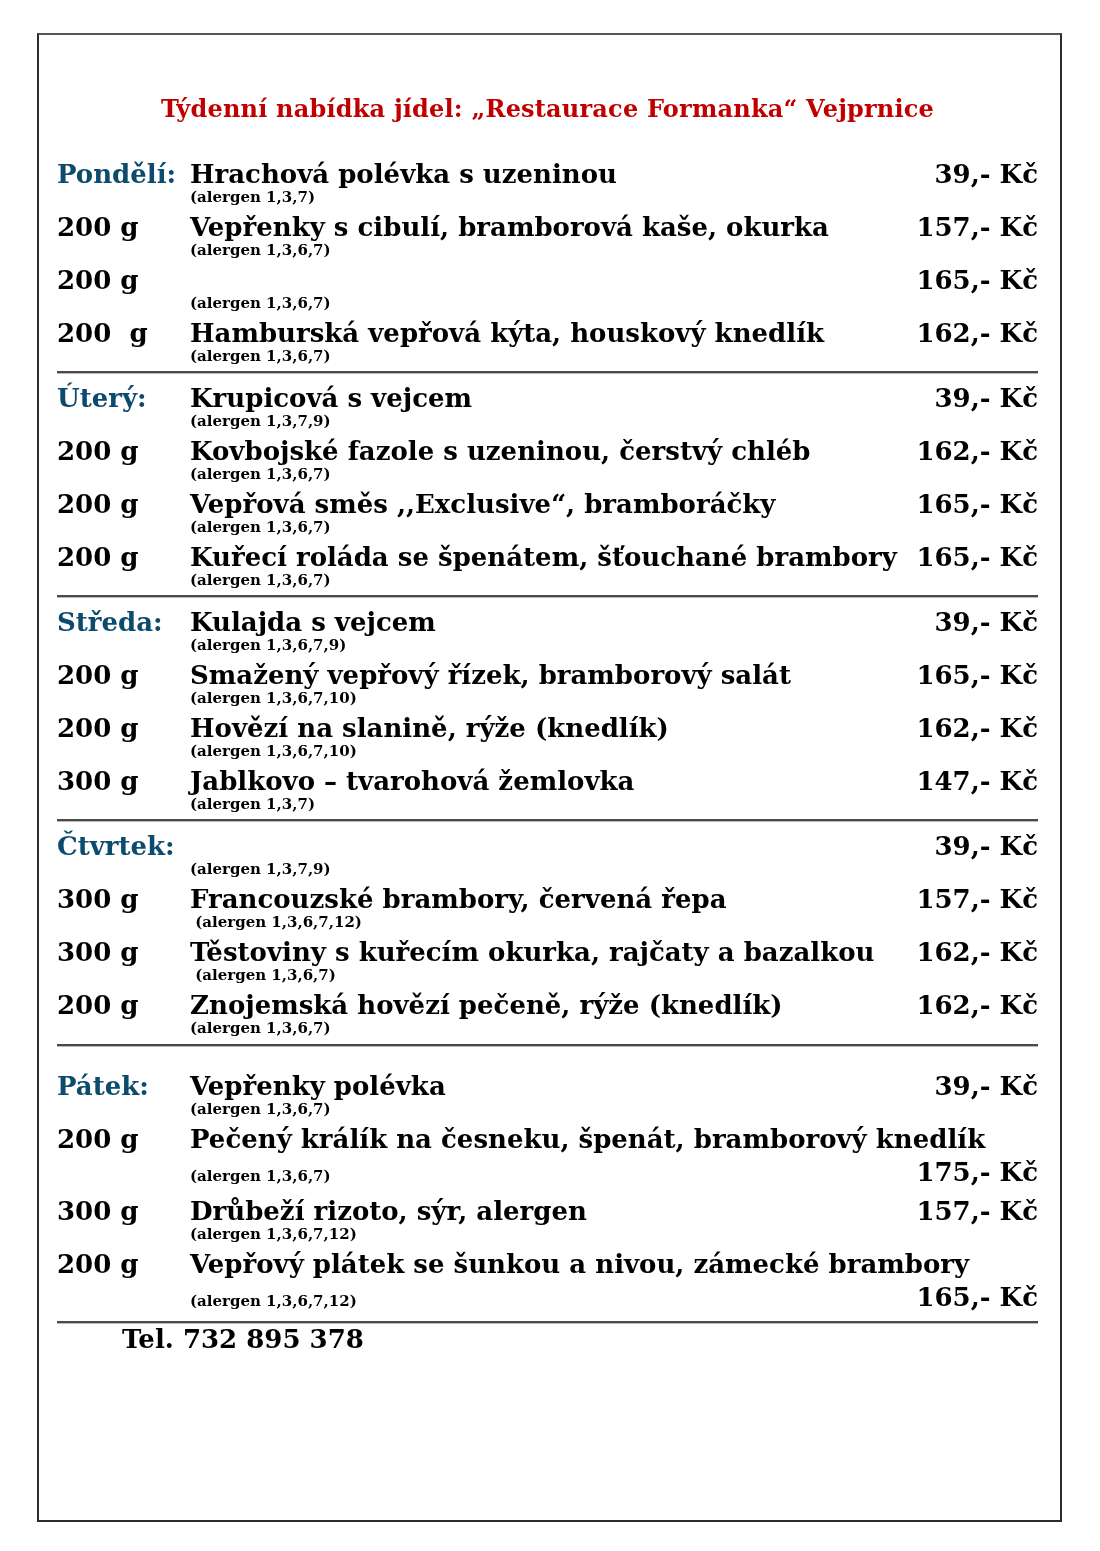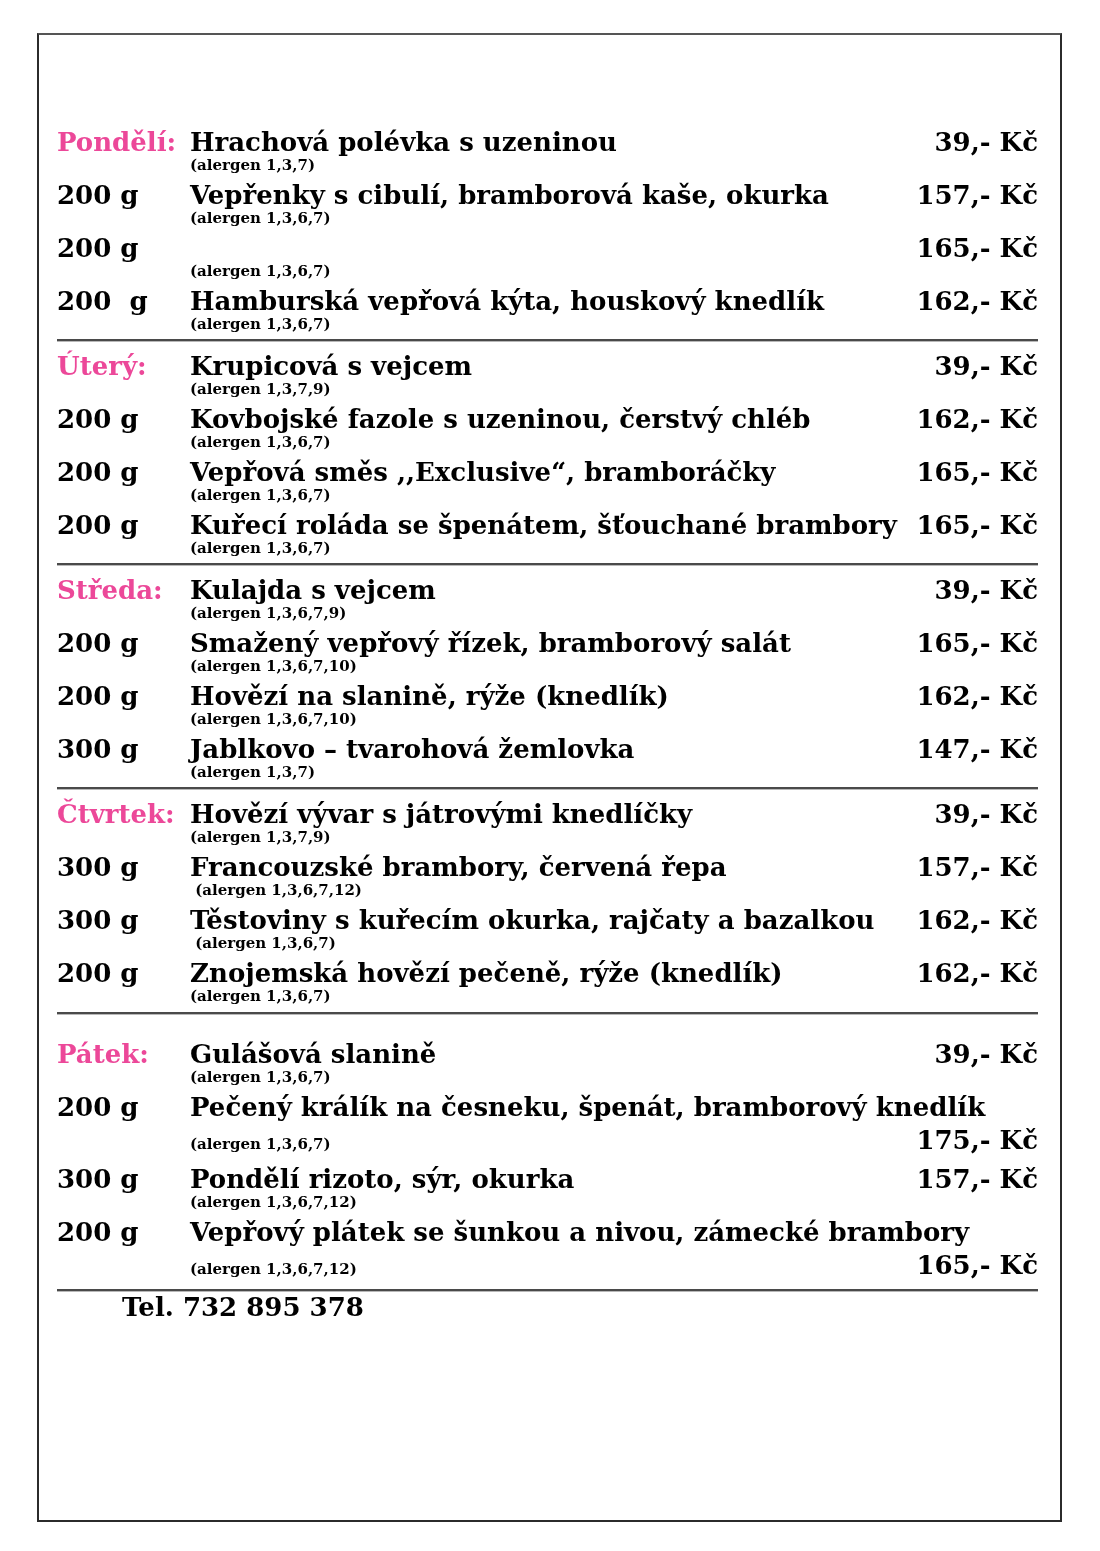--- a/index.html
+++ b/index.html
@@ -52,21 +52,21 @@
     margin-bottom: 7px;
   }
   .row.sub.with-price {
     margin-top: 4px;
     margin-bottom: 6px;
     line-height: 28px;
   }
   .c1 { white-space: pre; }
   .c2 { white-space: pre; }
   .c3 { text-align: right; white-space: pre; }
-  .day-name { color: #ec4899; }
+  .day-name { color: #0c4a6e; }
   .price-lg { font-size: 26px; text-align: center; }
   .divider {
     border: none;
     border-top: 2px solid #4a4a4a;
     border-bottom: 1px solid #b8b8b8;
     height: 0;
     background: transparent;
     margin: 4px 0 9px 0;
   }
   .divider.gap-lg {
@@ -80,20 +80,21 @@
     font-size: 26px;
     font-weight: bold;
   }
 </style>
 </head>
 <body>
 
 <div class="frame">
   <div class="content">
     <div class="title">
+      <div>Týdenní nabídka jídel: „Restaurace Formanka“ Vejprnice</div>
     </div>
 
     <div id="days">
         <section class="day">
           <div class="row main">
             <span class="c1 day-name">Pondělí:</span>
             <span class="c2">Hrachová polévka s uzeninou</span>
             <span class="c3">39,- Kč</span>
           </div>
           <div class="row sub">
@@ -214,21 +215,20 @@
           <div class="row sub">
             <span class="c1"></span>
             <span class="c2 allergen">(alergen 1,3,7)</span>
             <span class="c3"></span>
           </div>
         </section>
         <hr class="divider">
         <section class="day">
           <div class="row main">
             <span class="c1 day-name">Čtvrtek:</span>
-            <span class="c2">Hovězí vývar s játrovými knedlíčky</span>
             <span class="c3">39,- Kč</span>
           </div>
           <div class="row sub">
             <span class="c1"></span>
             <span class="c2 allergen">(alergen 1,3,7,9)</span>
             <span class="c3"></span>
           </div>
           <div class="row main">
             <span class="c1">300 g</span>
             <span class="c2">Francouzské brambory, červená řepa</span>
@@ -257,41 +257,41 @@
           <div class="row sub">
             <span class="c1"></span>
             <span class="c2 allergen">(alergen 1,3,6,7)</span>
             <span class="c3"></span>
           </div>
         </section>
         <hr class="divider gap-lg">
         <section class="day">
           <div class="row main">
             <span class="c1 day-name">Pátek:</span>
-            <span class="c2">Gulášová slanině</span>
+            <span class="c2">Vepřenky polévka</span>
             <span class="c3">39,- Kč</span>
           </div>
           <div class="row sub">
             <span class="c1"></span>
             <span class="c2 allergen">(alergen 1,3,6,7)</span>
             <span class="c3"></span>
           </div>
           <div class="row main">
             <span class="c1">200 g</span>
             <span class="c2">Pečený králík na česneku, špenát, bramborový knedlík</span>
             <span class="c3"></span>
           </div>
           <div class="row sub with-price">
             <span class="c1"></span>
             <span class="c2 allergen">(alergen 1,3,6,7)</span>
             <span class="c3 price-lg">175,- Kč</span>
           </div>
           <div class="row main">
             <span class="c1">300 g</span>
-            <span class="c2">Pondělí rizoto, sýr, okurka</span>
+            <span class="c2">Drůbeží rizoto, sýr, alergen</span>
             <span class="c3">157,- Kč</span>
           </div>
           <div class="row sub">
             <span class="c1"></span>
             <span class="c2 allergen">(alergen 1,3,6,7,12)</span>
             <span class="c3"></span>
           </div>
           <div class="row main">
             <span class="c1">200 g</span>
             <span class="c2">Vepřový plátek se šunkou a nivou, zámecké brambory</span>

